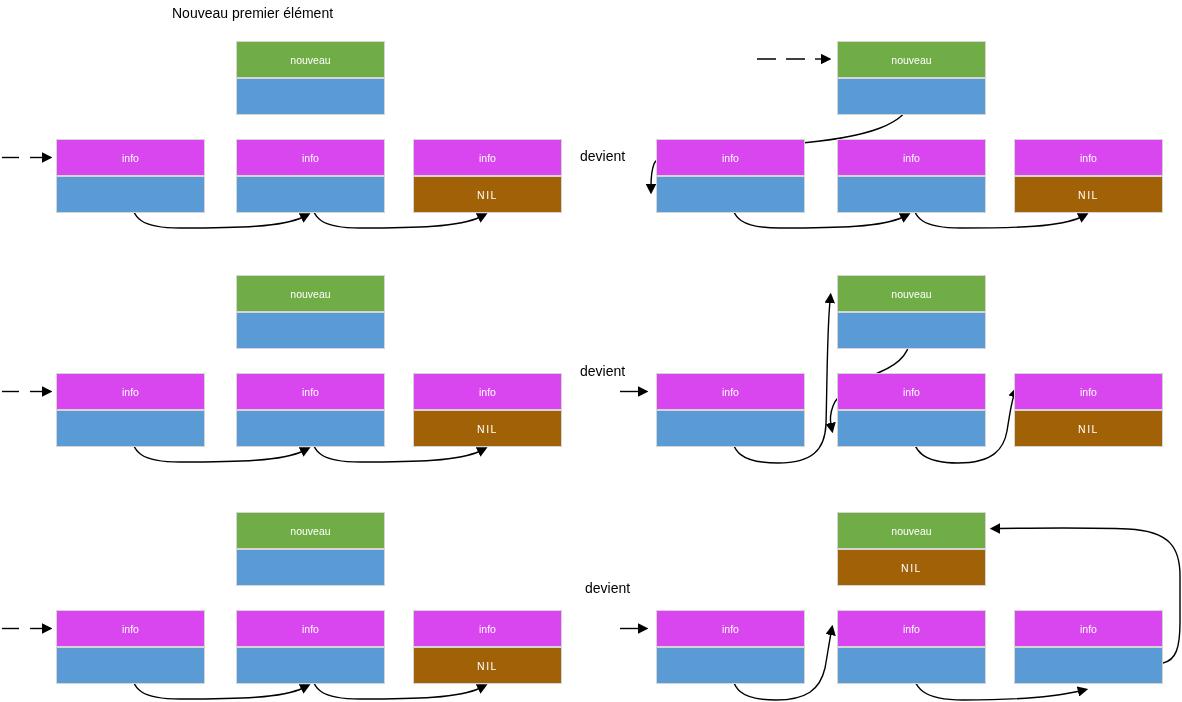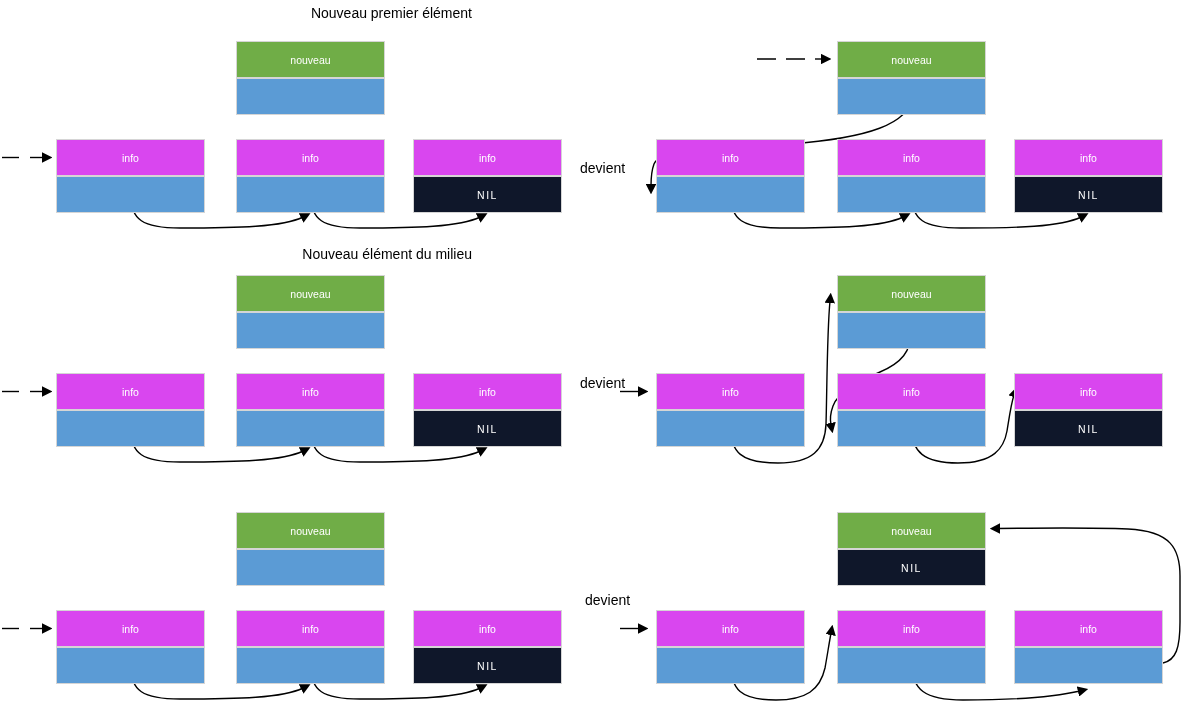--- a/index.html
+++ b/index.html
@@ -1,30 +1,30 @@
 <!DOCTYPE html>
 <html><head>
 <meta charset="utf-8">
 <style>
   html,body{margin:0;padding:0;background:#ffffff;}
   .canvas{position:relative;width:1182px;height:702px;background:#ffffff;overflow:hidden;
           font-family:"Liberation Sans",sans-serif;}
   .arrows{position:absolute;left:0;top:0;width:1182px;height:702px;pointer-events:none;}
   .arrows path{stroke:#000000;stroke-width:1.4;fill:none;}
-  .sec-title{position:absolute;left:172px;width:300px;text-align:right;
+  .sec-title{position:absolute;left:172px;width:300px;text-align:left;
              font-size:14px;line-height:16px;color:#000000;}
-  .devient{position:absolute;font-size:14px;color:#000000;margin-top:12px;}
+  .devient{position:absolute;font-size:14px;color:#000000;}
   .node{position:absolute;width:141px;border-radius:31px;}
   .cell{box-sizing:border-box;width:149px;height:37px;border:1px solid #D5D5D5;
         display:flex;align-items:center;justify-content:center;
         color:#ffffff;font-size:10.5px;}
   .c-new{background:#70AD47;}
   .c-info{background:#d946ef;}
   .c-ptr{background:#5B9BD5;}
-  .c-nil{background:#0f172a;letter-spacing:1.5px;}
+  .c-nil{background:#a16207;letter-spacing:1.5px;}
 </style>
 </head>
 <body>
 
 <div class="canvas">
 
   <svg class="arrows" viewBox="0 0 1182 702">
     <defs>
       <marker id="ah" viewBox="0 0 10 10" refX="2" refY="5" markerWidth="7.5" markerHeight="7.5" orient="auto">
         <path d="M0 0 L10 5 L0 10 Z" style="fill:#000;stroke:none"></path>
@@ -94,21 +94,20 @@
   </div>
   <div class="node" style="left:837px;top:139px">
     <div class="cell c-info">info</div>
     <div class="cell c-ptr"></div>
   </div>
   <div class="node" style="left:1014px;top:139px">
     <div class="cell c-info">info</div>
     <div class="cell c-nil">NIL</div>
   </div>
 
-  <div class="sec-title" style="top:246px">Nouveau élément du milieu</div>
 
   <div class="node" style="left:236px;top:275px">
     <div class="cell c-new">nouveau</div>
     <div class="cell c-ptr"></div>
   </div>
   <div class="node" style="left:56px;top:373px">
     <div class="cell c-info">info</div>
     <div class="cell c-ptr"></div>
   </div>
   <div class="node" style="left:236px;top:373px">

